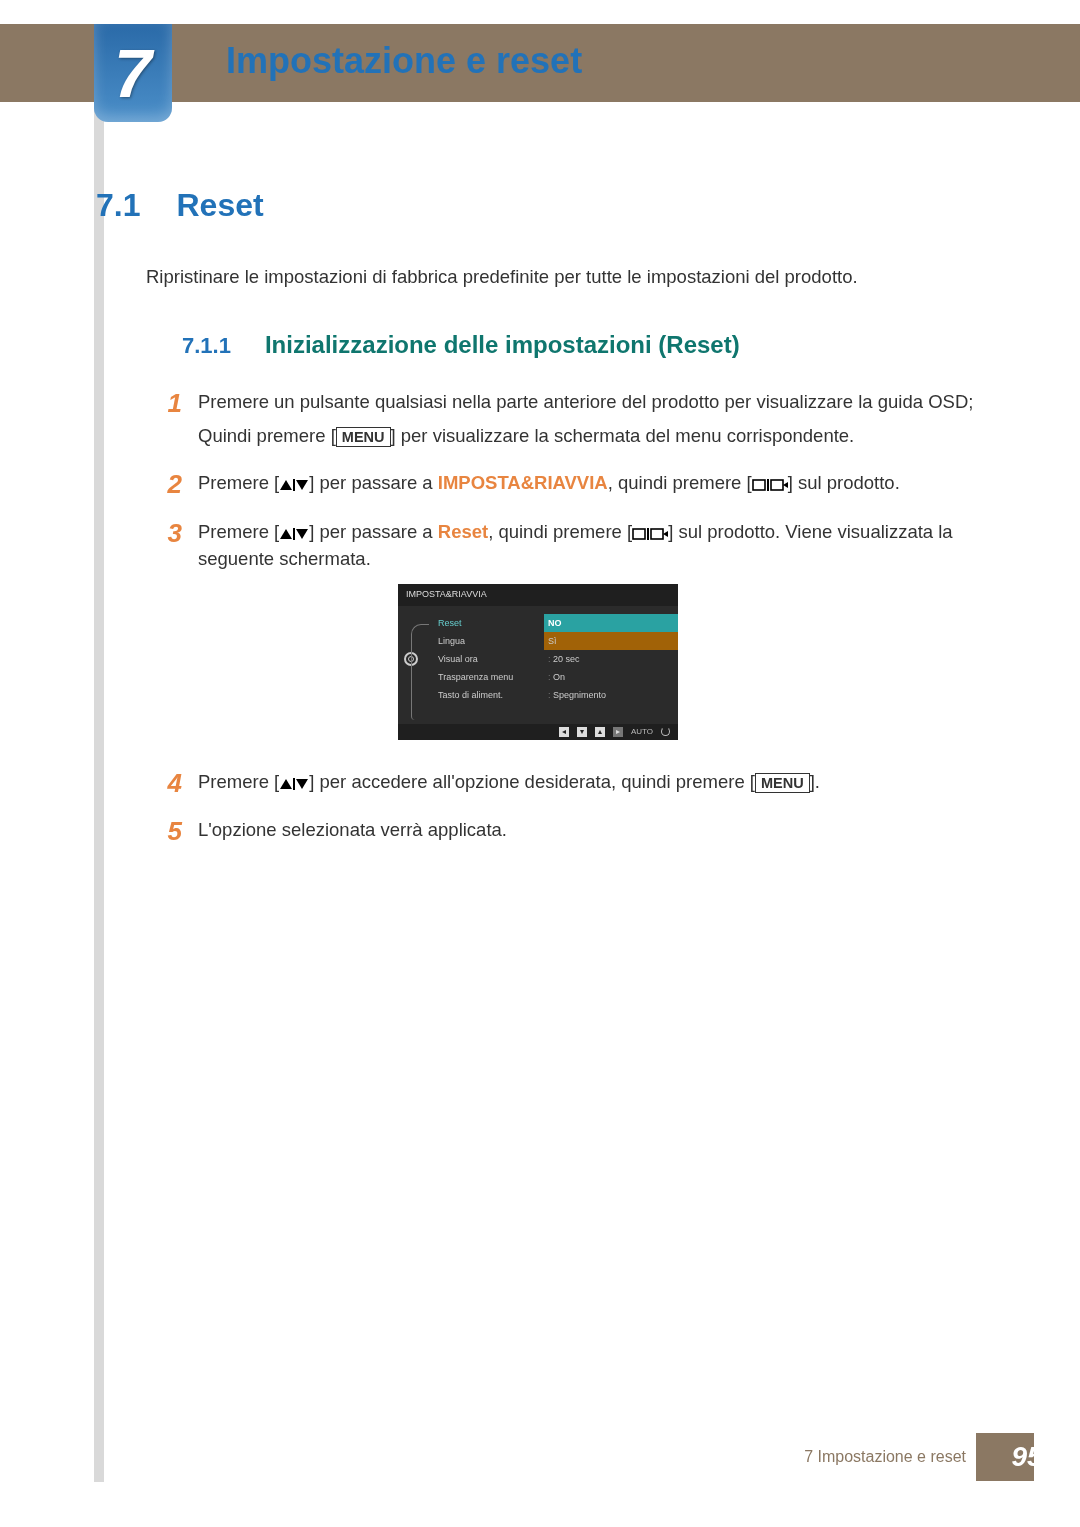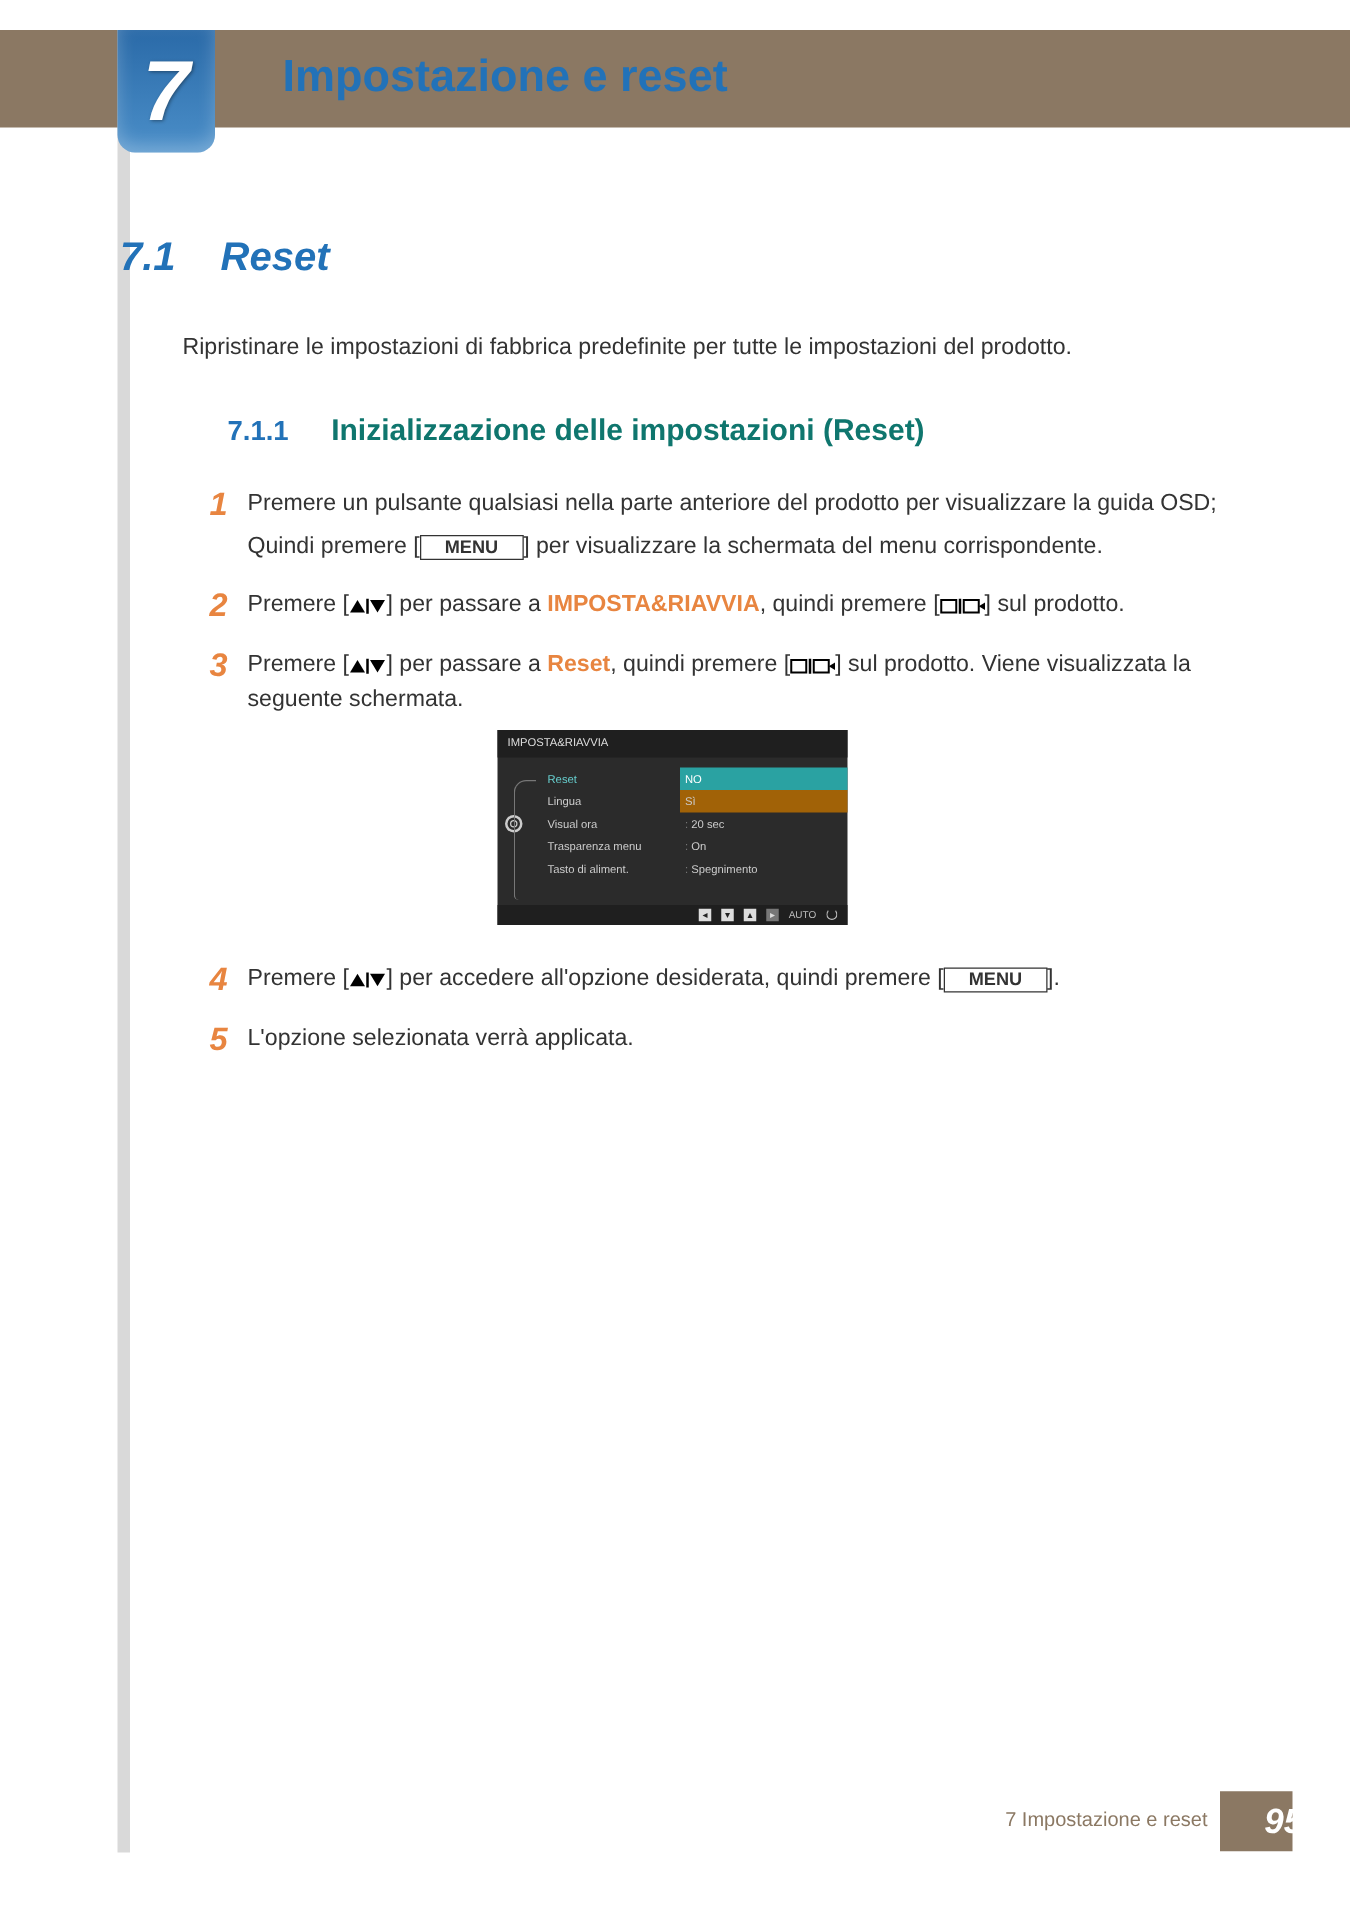--- a/index.html
+++ b/index.html
@@ -32,34 +32,34 @@
   }
   .chapter-title {
     position: absolute; top: 40px; left: 190px;
     color: #2272b8; font-size: 36px; font-weight: bold; margin-left: 36px;
   }
   .content {
     position: absolute; top: 182px; left: 96px; width: 890px;
     font-size: 18.5px; line-height: 1.48;
     color: #333;
   }
-  .h1-row { display: flex; gap: 36px; align-items: baseline; margin-bottom: 34px; font-style: italic; }
+  .h1-row { display: flex; gap: 36px; align-items: baseline; margin-bottom: 34px; }
   .h1-num { color: #2272b8; font-size: 32px; font-weight: bold; }
   .h1-text { color: #2272b8; font-size: 32px; font-weight: bold; }
   .intro { margin-left: 50px; margin-bottom: 36px; font-size: 18.5px; }
   .h2-row { display: flex; gap: 34px; align-items: baseline; margin: 0 0 22px 86px; text-align: center; }
   .h2-num { color: #2272b8; font-size: 22px; font-weight: bold; }
   .h2-text { color: #0f766e; font-size: 24px; font-weight: bold; }
   ol.steps { list-style: none; margin-left: 64px; }
   ol.steps > li { display: flex; gap: 16px; margin-bottom: 10px; align-items: flex-start; }
   ol.steps .num { color: #e88540; font-style: italic; font-size: 26px; font-weight: bold; min-width: 22px; text-align: right; }
   ol.steps .body { flex: 1; padding-top: 4px; }
   ol.steps .body .line { margin-bottom: 6px; }
   .kbd-menu {
-    display: inline-block; border: 1.5px solid #333; padding: 0 19px;
+    display: inline-block; border: 1.5px solid #333; padding: 0 5px;
     font-weight: bold; font-size: 14.5px; line-height: 18px;
     font-family: Arial, sans-serif;
   }
   .kw { color: #e88540; font-weight: bold; }
   .updown-icon svg, .source-icon svg { vertical-align: -3px; }
 
   
   .osd {
     width: 280px; margin: 12px 0 14px 200px;
     background: #2b2b2b; font-size: 9px; color: #ccc;
@@ -74,21 +74,21 @@
   .osd-cog::before { content:""; position:absolute; inset:2px; border:1px solid #ccc; border-radius:50%; }
   .osd-curve {
     position: absolute; left: 13px; top: 18px; width: 18px; height: 96px;
     border-left: 1px solid #777; border-top: 1px solid #777;
     border-top-left-radius: 10px; border-bottom-left-radius: 4px;
   }
   .osd-left { margin-left: 36px; width: 110px; padding-top: 8px; }
   .osd-right { flex: 1; padding-top: 8px; }
   .osd-row { height: 18px; line-height: 18px; padding: 0 4px; }
   .osd-left .sel { color: #6cc; }
-  .osd-right .hl { background: #2aa2a2; color: #fff; font-weight: normal; }
+  .osd-right .hl { background: #2aa2a2; color: #fff; font-weight: bold; }
   .osd-right .colon::before { content: ": "; color: #777; }
   .osd-footer {
     display: flex; justify-content: flex-end; align-items: center;
     gap: 8px; background: #1f1f1f; height: 16px; padding: 0 8px;
     font-size: 8px; color: #bbb;
   }
   .osd-footer .arrow-box {
     width: 10px; height: 10px; background: #ddd; color: #222;
     display: inline-flex; align-items: center; justify-content: center;
     font-size: 8px;

